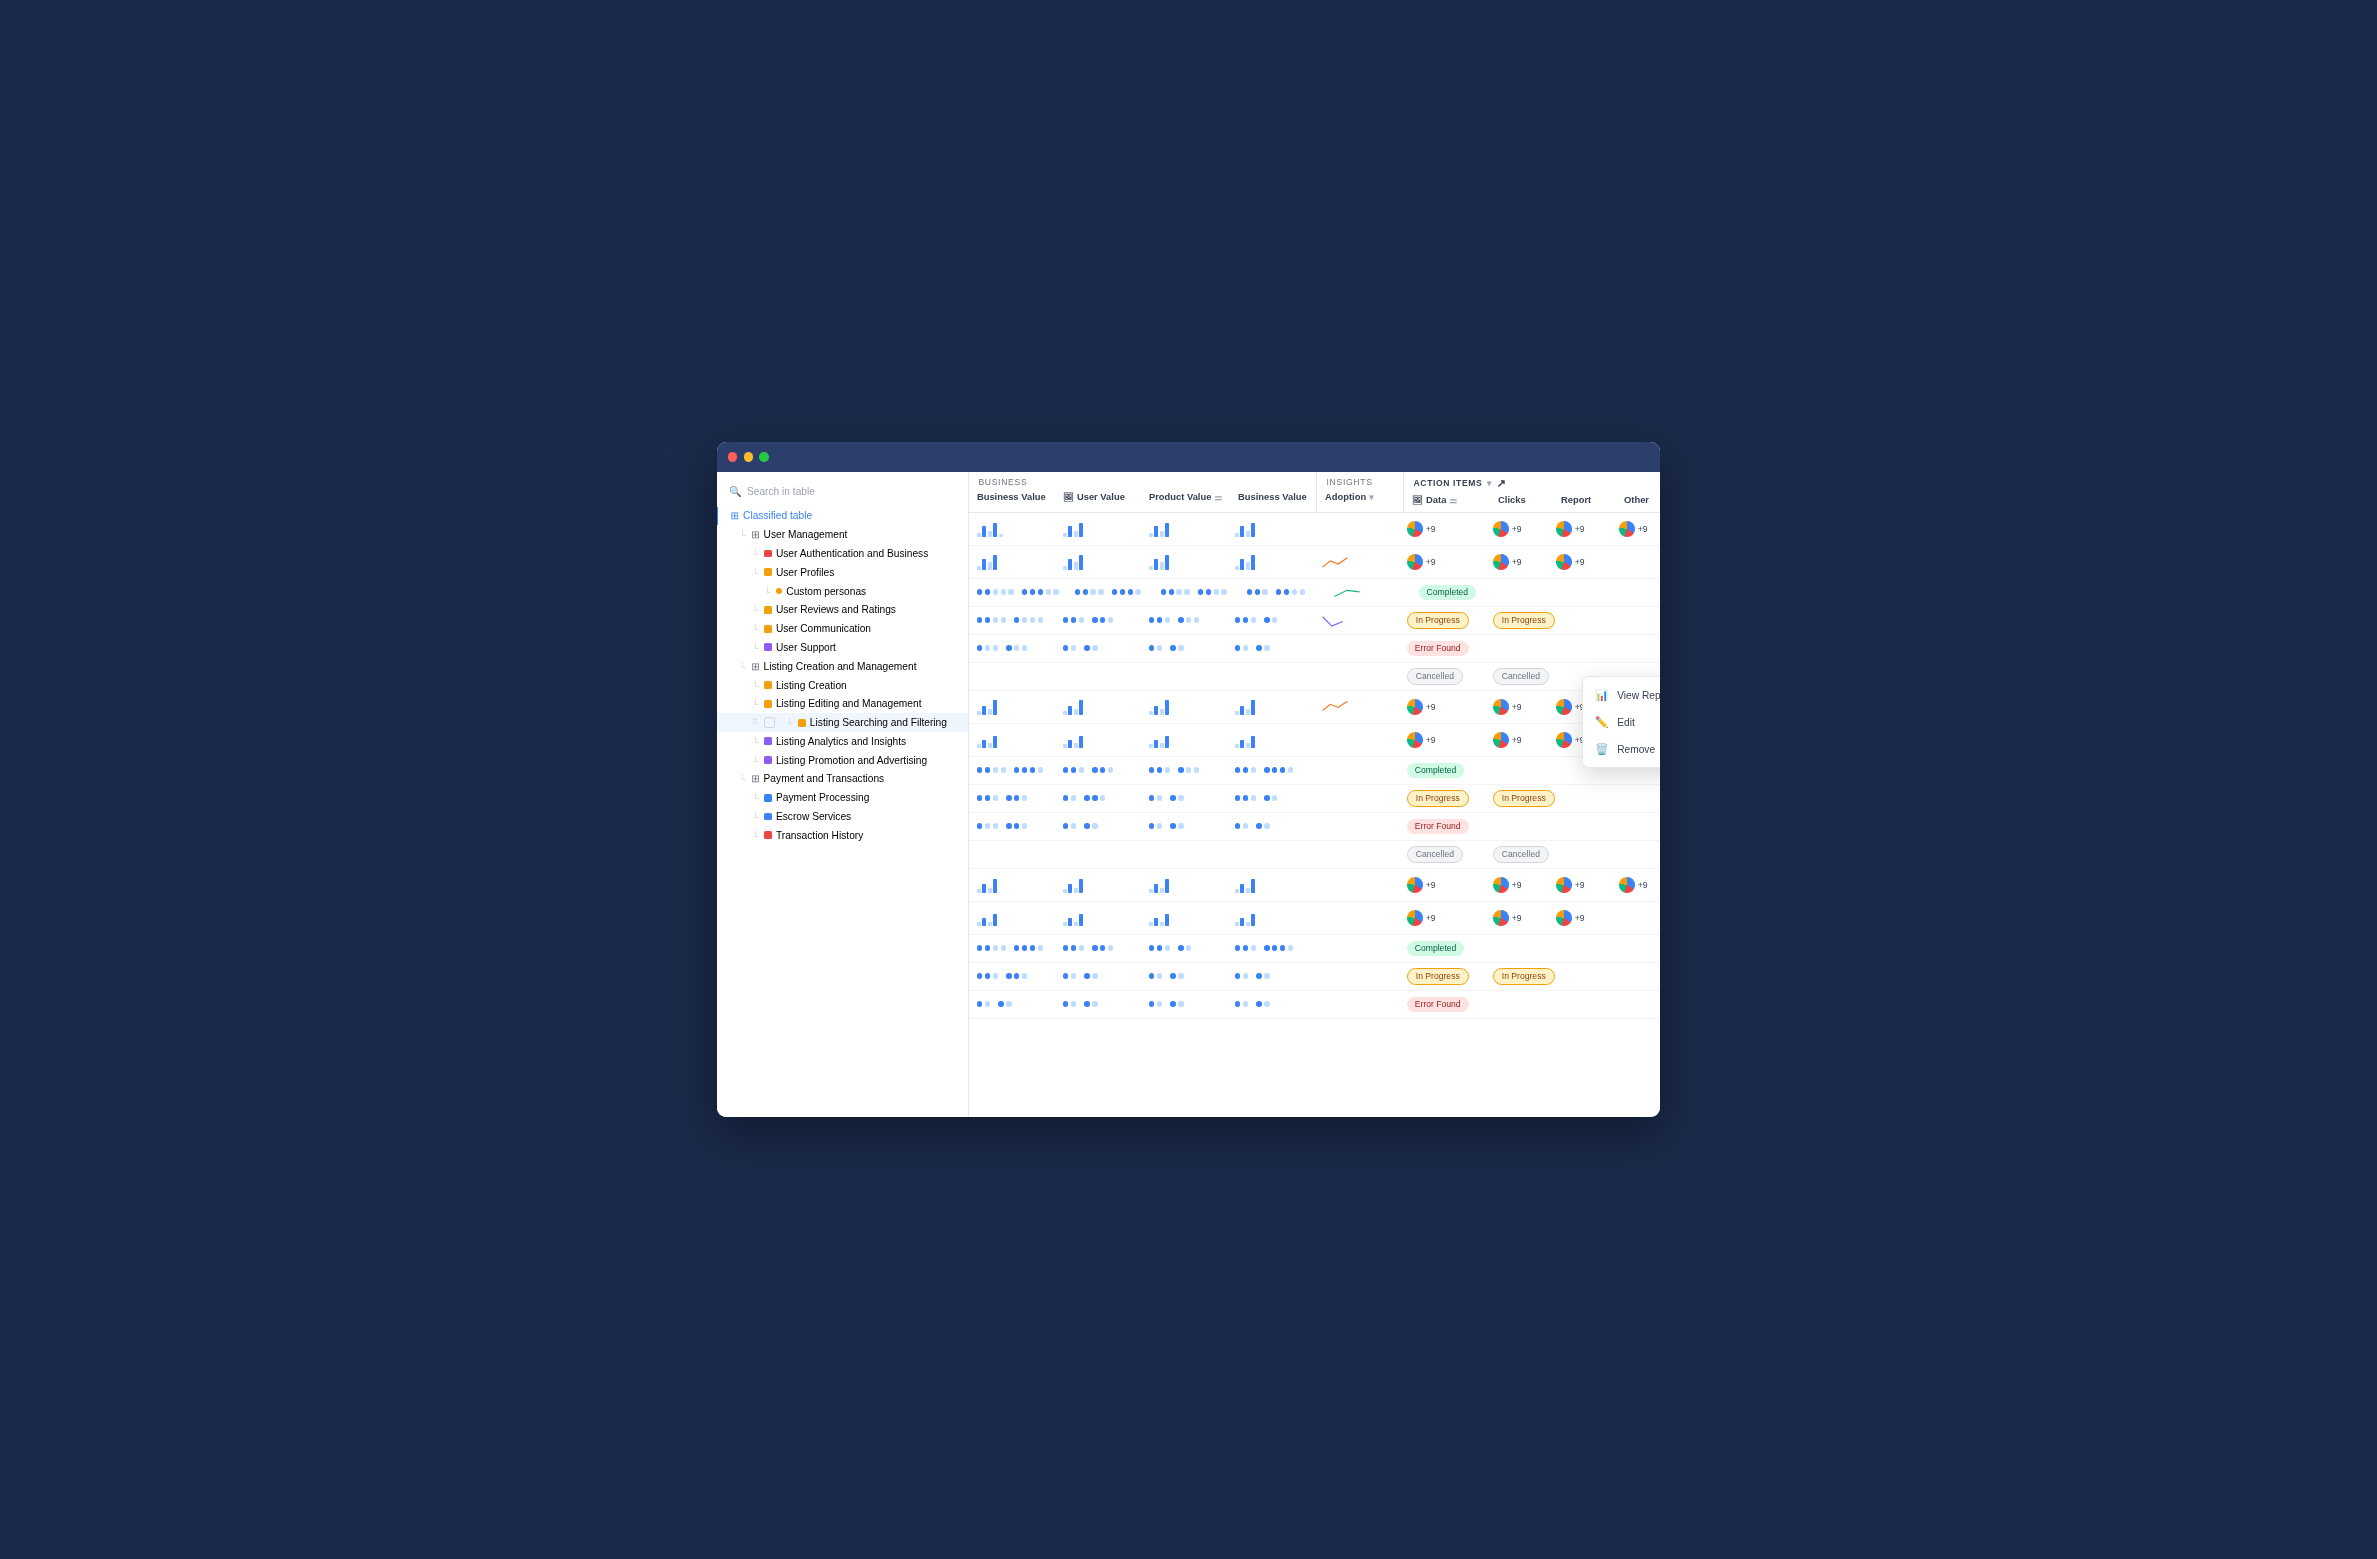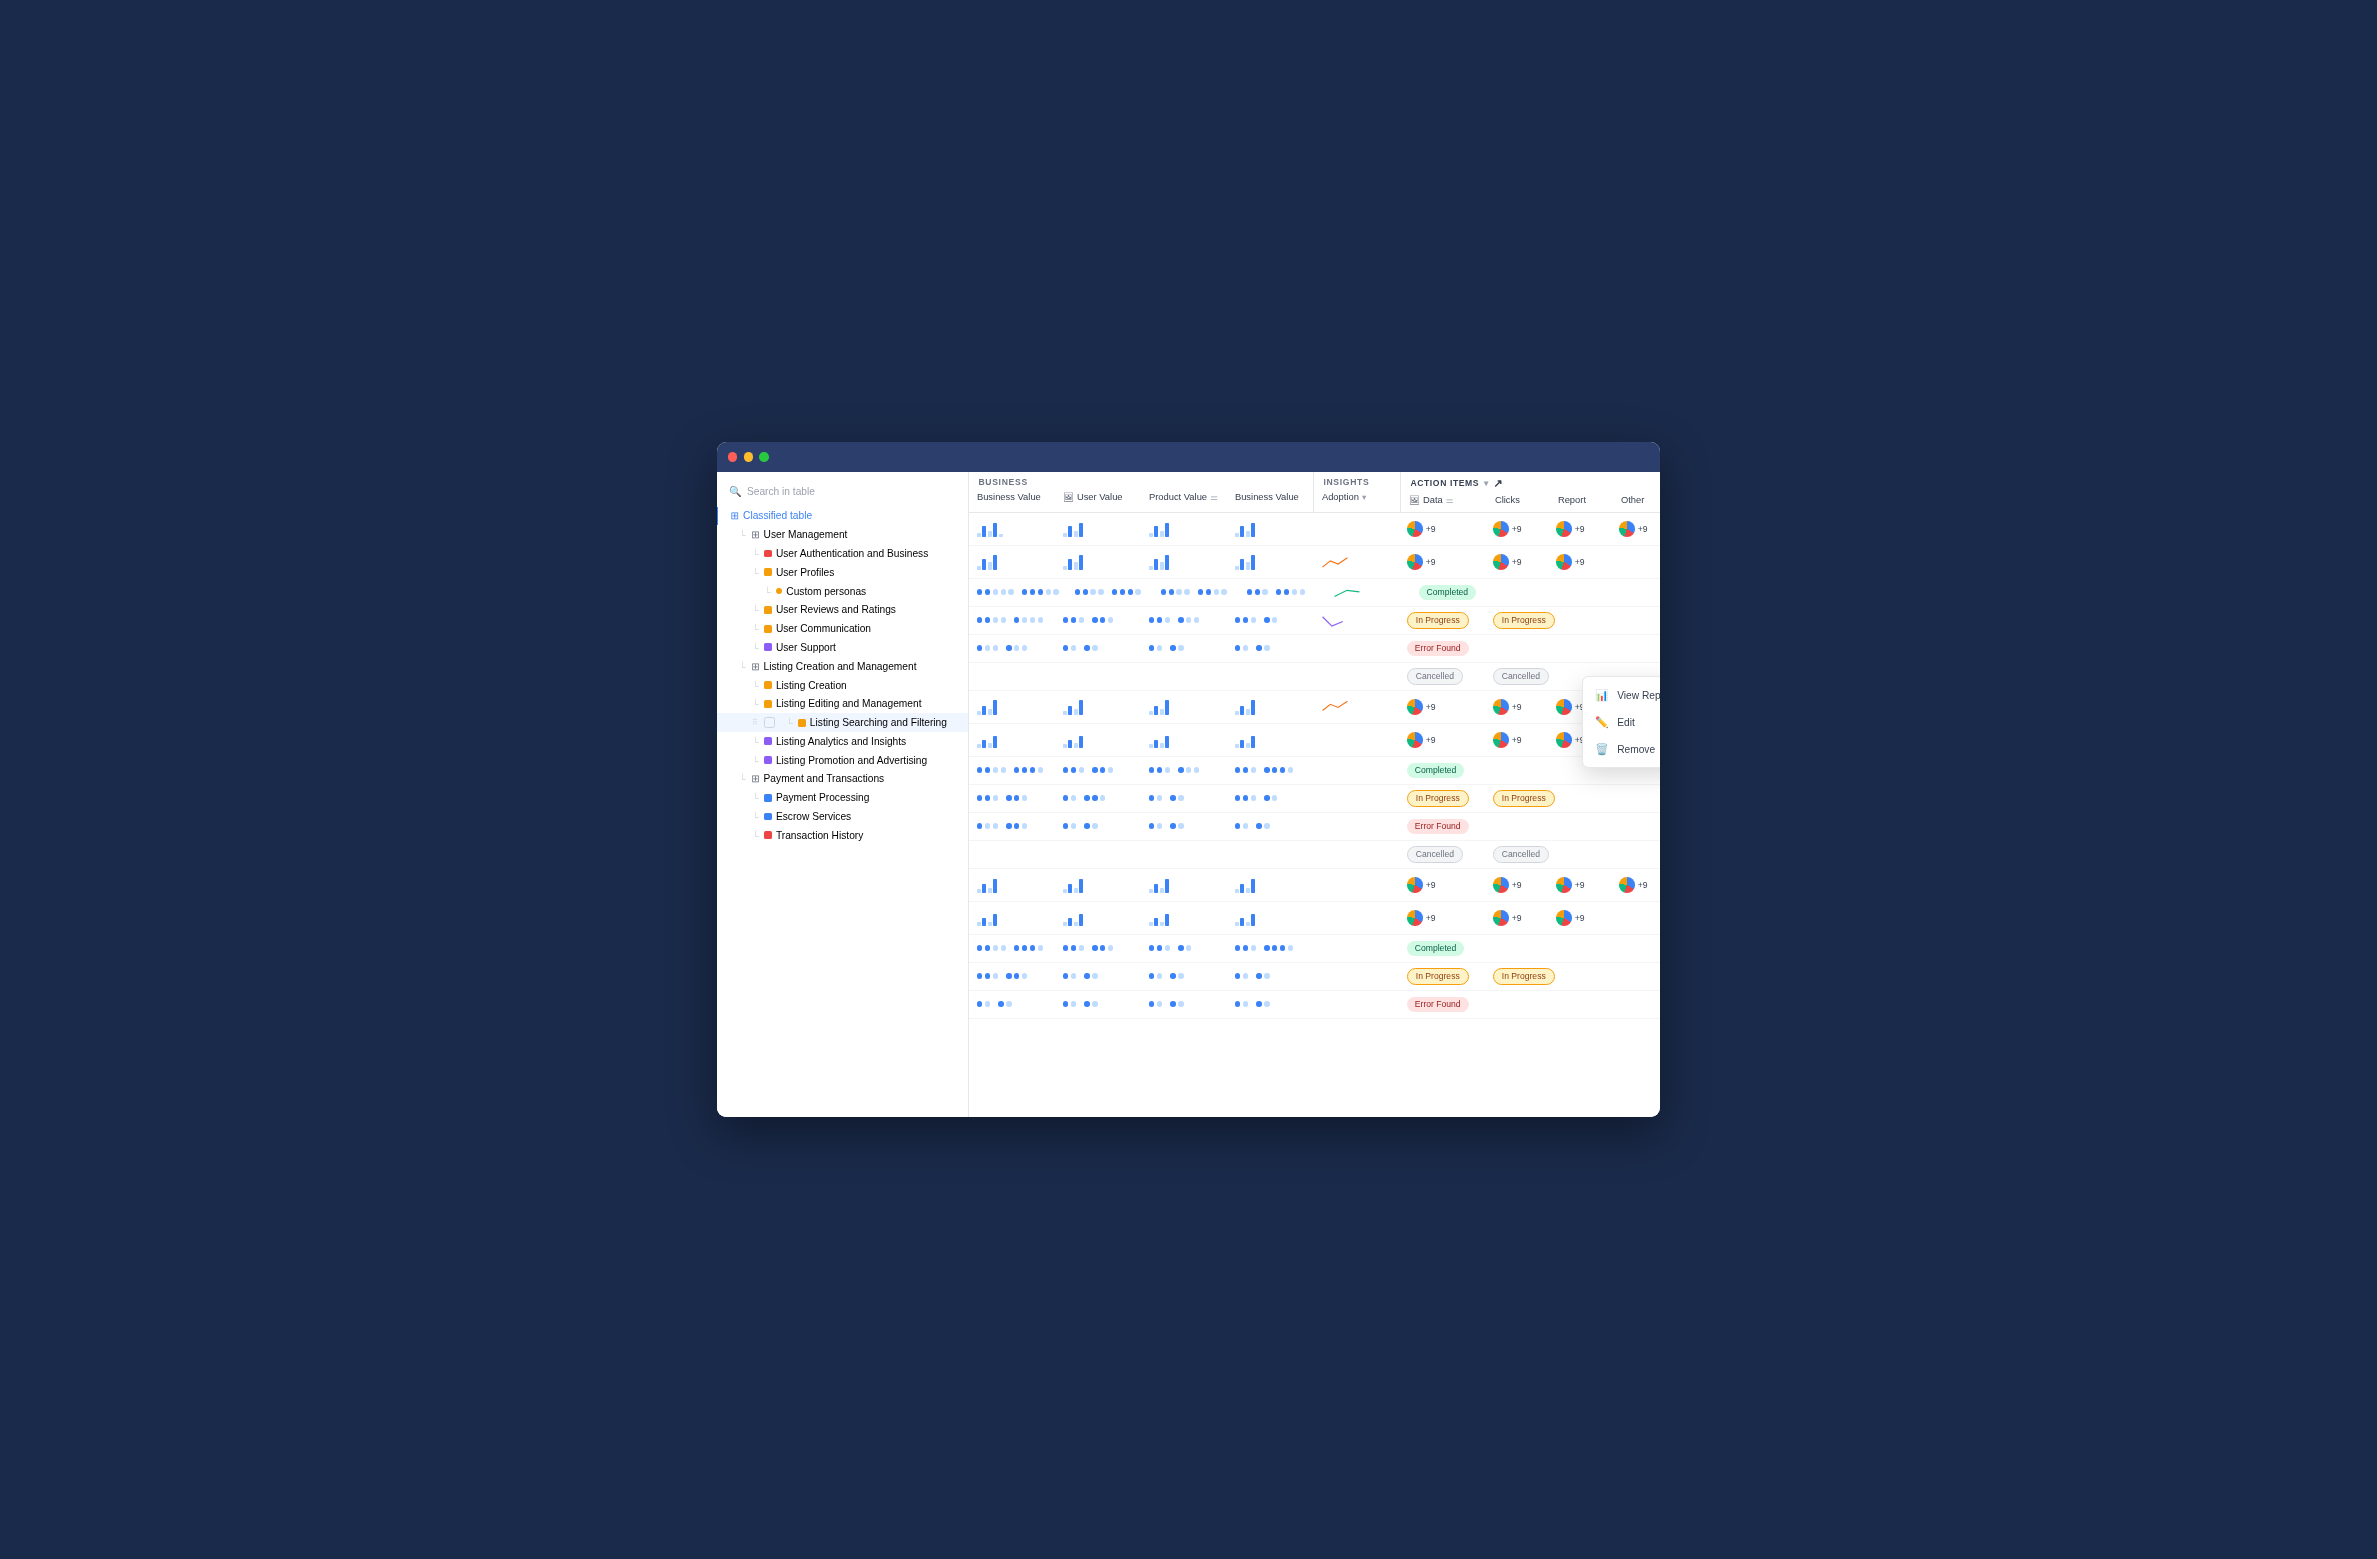--- a/index.html
+++ b/index.html
@@ -125,35 +125,35 @@
     }
 
     .section-group {
       display: flex;
       flex-direction: column;
       border-right: 0.8px solid #e5e7eb;
     }
 
     .section-label {
       font-size: 8.6px;
-      font-weight: 700;
+      font-weight: 400;
       color: #6b7280;
       letter-spacing: 0.08em;
       padding: 4.7px 9.4px 1.6px;
       text-transform: uppercase;
     }
 
     .col-headers {
       display: flex;
     }
 
     .col-header {
       padding: 3.1px 7.9px 6.3px;
       font-size: 9.4px;
-      font-weight: 400;
+      font-weight: 700;
       color: #374151;
       white-space: nowrap;
       display: flex;
       align-items: center;
       gap: 3.1px;
       min-width: 86px;
     }
 
     .col-header.narrow { min-width: 63px; }
 

